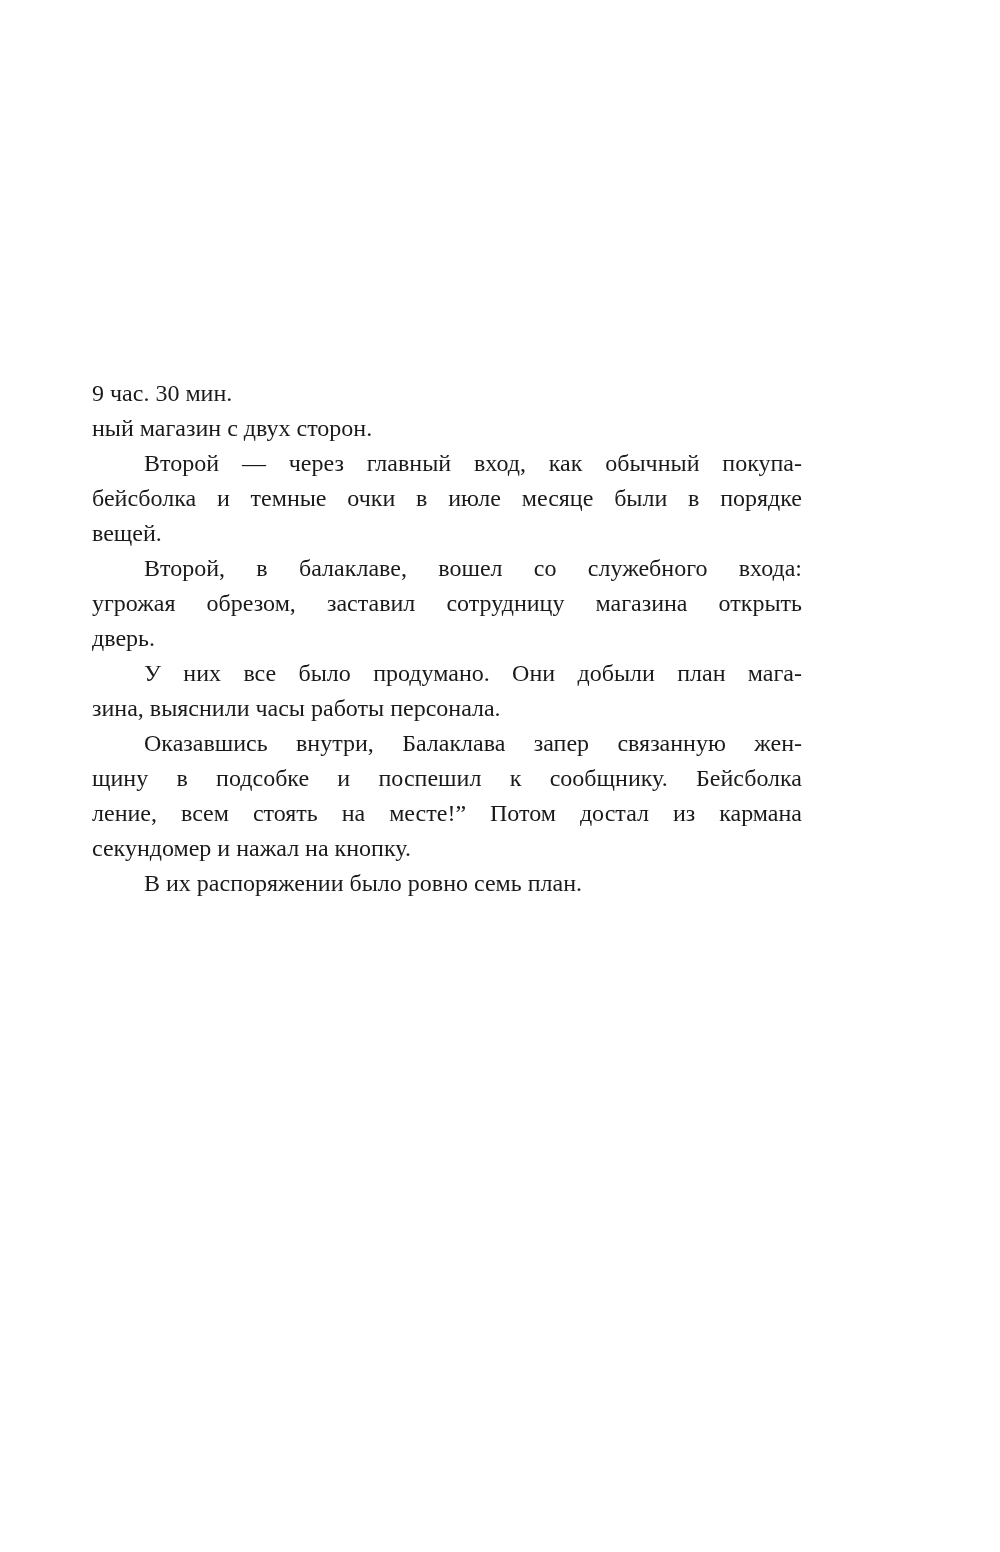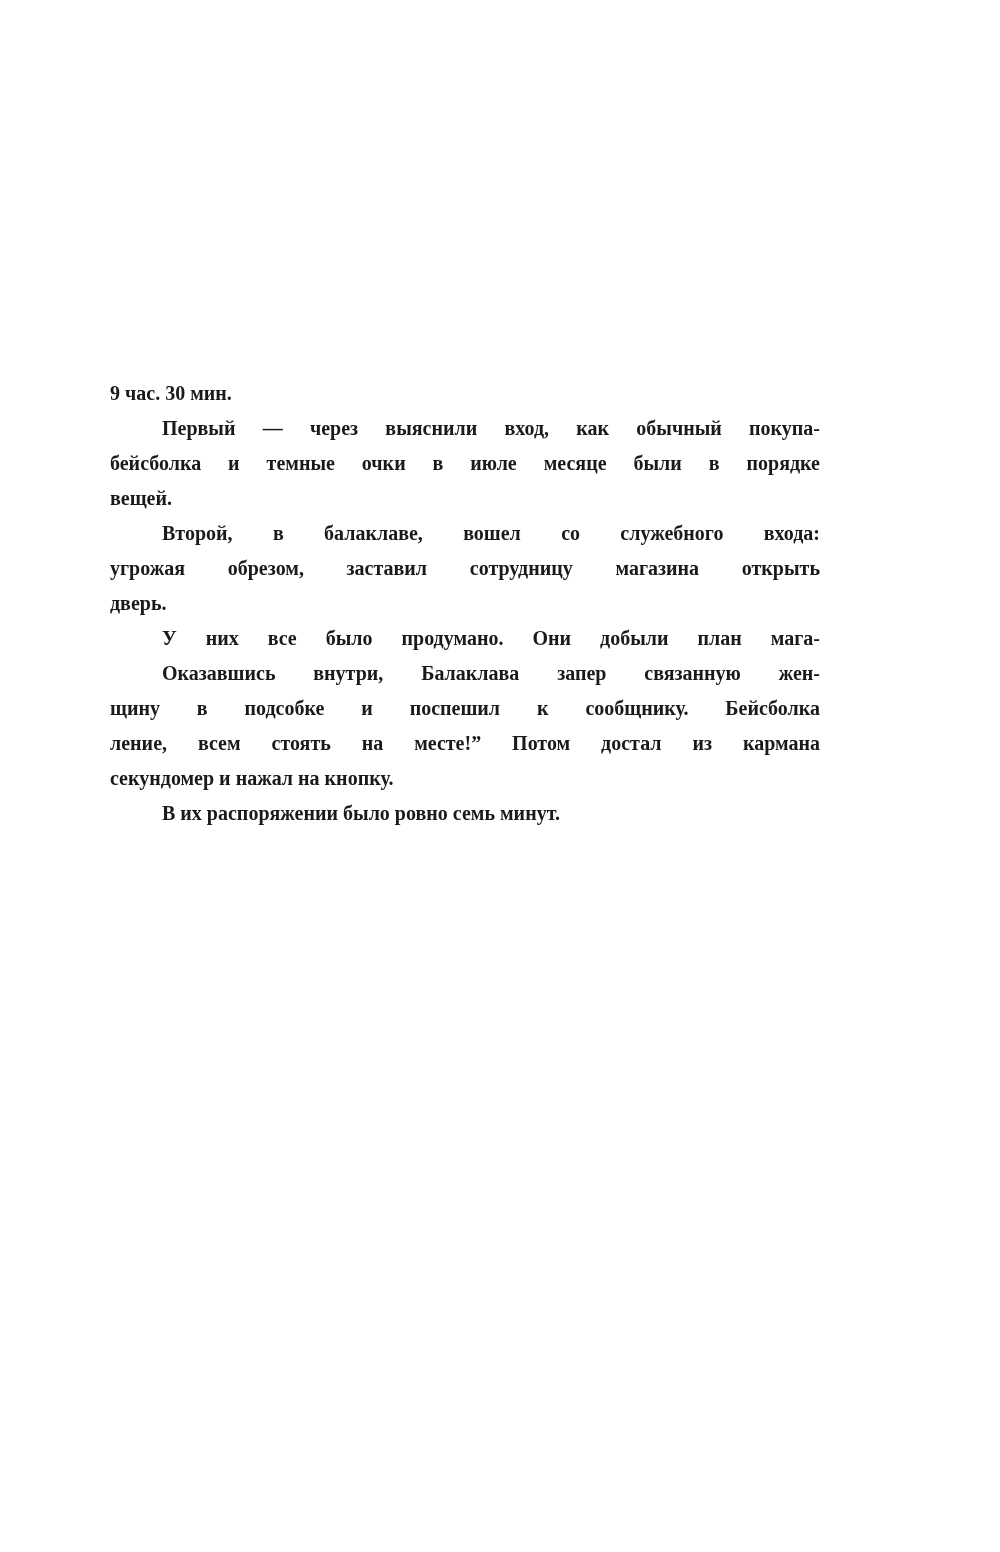--- a/index.html
+++ b/index.html
@@ -14,27 +14,26 @@
   }
   .page {
     position: relative;
     width: 1000px;
     height: 1552px;
     background: #ffffff;
     overflow: hidden;
   }
   .text-block {
     position: absolute;
-    left: 110px;
+    left: 92px;
     top: 376px;
     width: 710px;
-    font-size: 20px;
+    font-size: 24px;
     line-height: 35px;
     color: #1a1a1a;
-    font-weight: bold;
   }
   .paragraph {
     margin: 0;
     padding: 0;
   }
   .line {
     text-align: justify;
     text-align-last: justify;
     height: 35px;
     overflow: hidden;
@@ -48,37 +47,39 @@
 </style>
 </head>
 <body style="background: rgb(255, 255, 255);">
 
 <div class="page">
   <div class="text-block" style="color: rgb(26, 26, 26);">
       <div class="paragraph">
         <div class="line last">9 час. 30 мин.</div>
       </div>
       <div class="paragraph">
+        <div class="line last">ный магазин с двух сторон.</div>
       </div>
       <div class="paragraph">
-        <div class="line indent">Первый — через выяснили вход, как обычный покупа-</div>
+        <div class="line indent">Второй — через главный вход, как обычный покупа-</div>
         <div class="line">бейсболка и темные очки в июле месяце были в порядке</div>
         <div class="line last">вещей.</div>
       </div>
       <div class="paragraph">
         <div class="line indent">Второй, в балаклаве, вошел со служебного входа:</div>
         <div class="line">угрожая обрезом, заставил сотрудницу магазина открыть</div>
         <div class="line last">дверь.</div>
       </div>
       <div class="paragraph">
         <div class="line indent">У них все было продумано. Они добыли план мага-</div>
+        <div class="line last">зина, выяснили часы работы персонала.</div>
       </div>
       <div class="paragraph">
         <div class="line indent">Оказавшись внутри, Балаклава запер связанную жен-</div>
         <div class="line">щину в подсобке и поспешил к сообщнику. Бейсболка</div>
         <div class="line">ление, всем стоять на месте!” Потом достал из кармана</div>
         <div class="line last">секундомер и нажал на кнопку.</div>
       </div>
       <div class="paragraph">
-        <div class="line indent last">В их распоряжении было ровно семь минут.</div>
+        <div class="line indent last">В их распоряжении было ровно семь план.</div>
       </div>
     </div>
 </div>
 
 </body></html>

